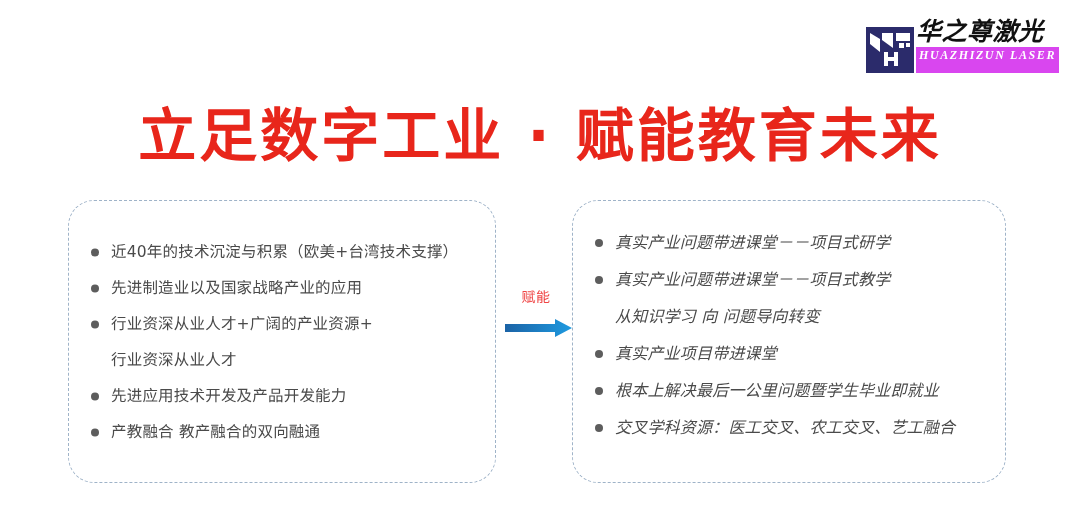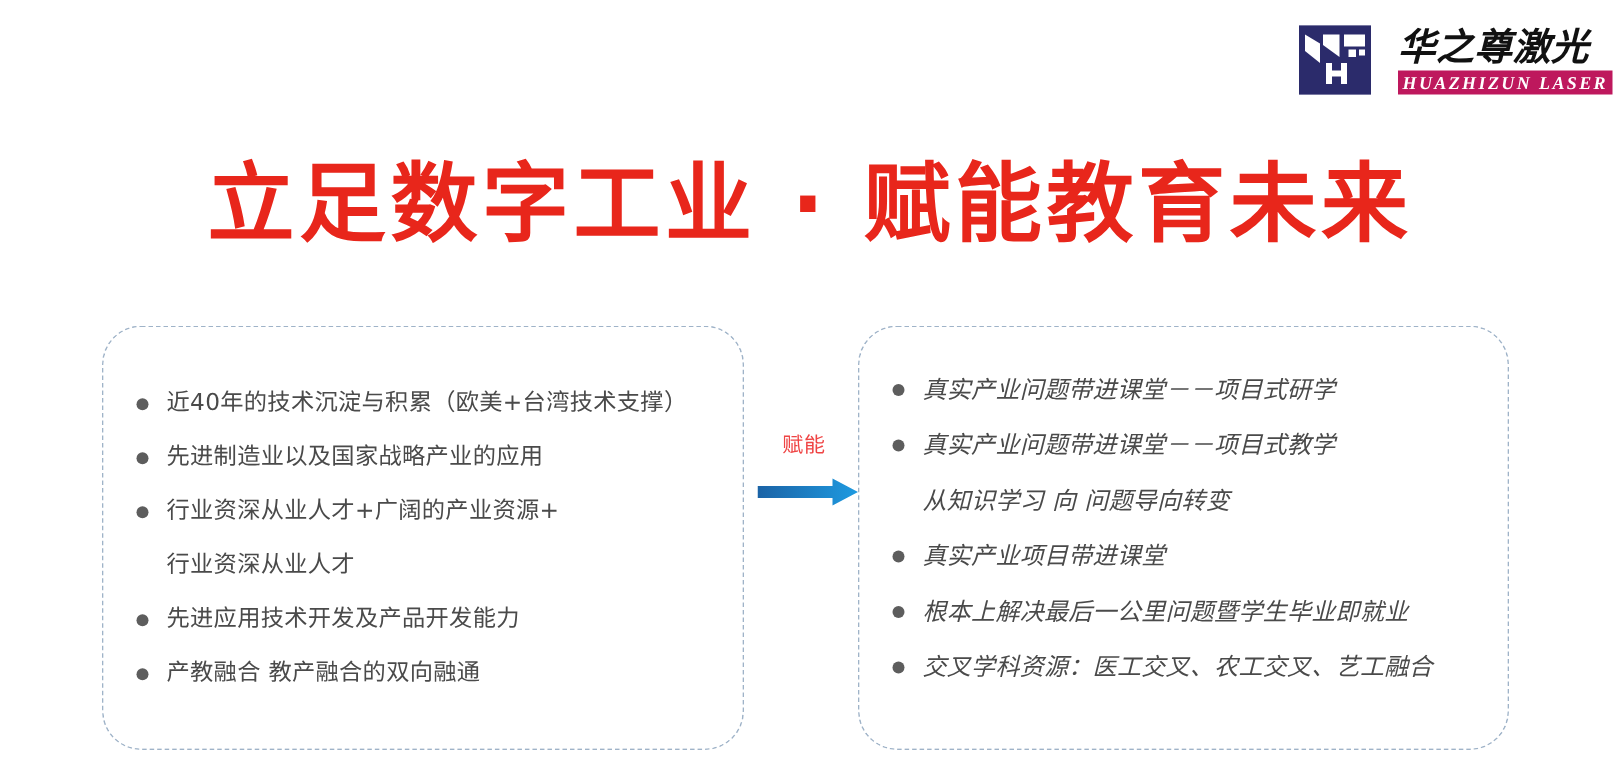--- a/index.html
+++ b/index.html
@@ -19,21 +19,21 @@
     overflow: hidden;
   }
 
   
   .logo {
     position: absolute;
     top: 17px;
     left: 866px;
     display: flex;
     align-items: flex-end;
-    gap: 18px;
+    gap: 2px;
   }
   .logo-mark {
     position: relative;
     width: 48px;
     height: 46px;
     background: #2b2b6b;
     flex: none;
   }
   .logo-mark svg { display: block; }
 
@@ -48,29 +48,29 @@
     font-size: 25px;
     font-weight: bold;
     font-style: italic;
     color: #111111;
     letter-spacing: 0.5px;
     line-height: 27px;
     white-space: nowrap;
   }
   .logo-en {
     margin-top: 2px;
-    background: #be185d;
+    background: #d946ef;
     color: #ffffff;
     font-family: "Liberation Serif", serif;
     font-style: italic;
     font-weight: bold;
     font-size: 12px;
     letter-spacing: 1.6px;
     line-height: 14px;
-    padding: 1px 3px 1px 3px;
+    padding: 1px 3px 11px 3px;
     text-align: center;
     white-space: nowrap;
   }
 
   
   .title {
     position: absolute;
     top: 103px;
     left: 0;
     width: 1080px;
@@ -80,21 +80,21 @@
     font-weight: bold;
     color: #e8261b;
     letter-spacing: 3px;
     line-height: 66px;
     white-space: nowrap;
   }
 
   
   .panel {
     position: absolute;
-    top: 217px;
+    top: 200px;
     height: 283px;
     border: 1.3px dashed #9fb3c8;
     border-radius: 26px;
     box-sizing: border-box;
   }
   .panel-left  { left: 68px;  width: 428px; }
   .panel-right { left: 572px; width: 434px; }
 
   .panel-inner {
     position: absolute;

